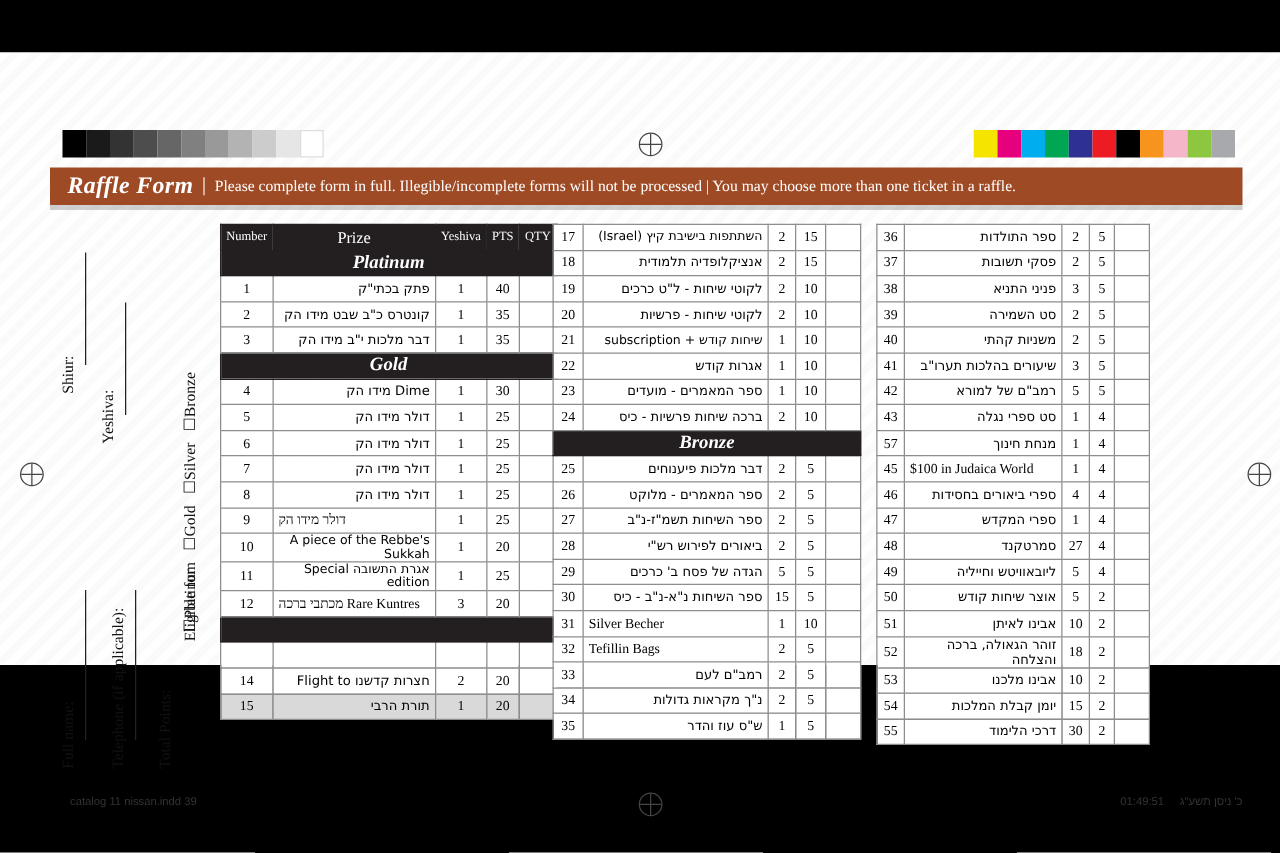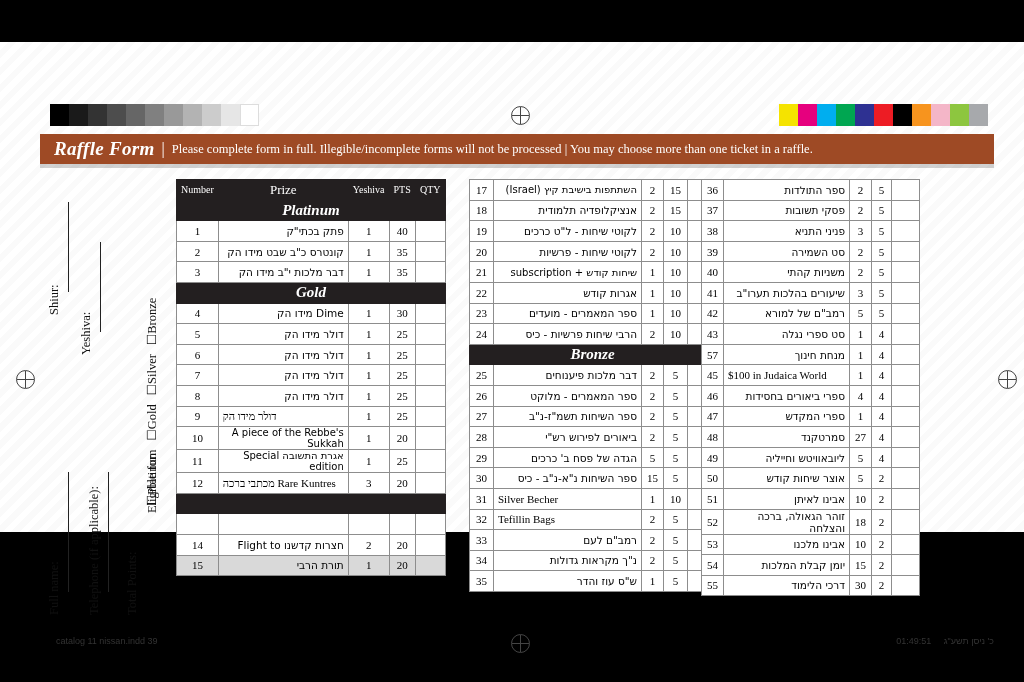--- a/index.html
+++ b/index.html
@@ -67,21 +67,21 @@
   .prize{width:130px;}
   .win{width:26px;text-align:center;}
   .pts{width:26px;text-align:center;}
   .qty{width:30px;text-align:center;}
   .rtl{direction:rtl;text-align:right;font-family:"DejaVu Sans", sans-serif;font-size:10.5px;}
   .ltr{direction:ltr;text-align:left;}
   .mix{direction:rtl;text-align:right;font-family:"DejaVu Sans", sans-serif;font-size:10px;}
   .shaded td{background:#d9d9d9;}
 
   
-  .colmid{position:absolute;left:469px;top:137px;}
+  .colmid{position:absolute;left:442px;top:137px;}
   .colright{position:absolute;left:701px;top:137px;}
   .c2num{width:24px;text-align:center;}
   .c2prize{width:148px;}
   .c2win{width:22px;text-align:center;}
   .c2pts{width:24px;text-align:center;}
   .c2qty{width:28px;text-align:center;}
 
   .c3num{width:22px;text-align:center;}
   .c3prize{width:126px;}
   .c3win{width:22px;text-align:center;}
@@ -331,21 +331,21 @@
         </tr>
       <tr>
           <td class="c2num">23</td>
           <td class="c2prize rtl">ספר המאמרים - מועדים</td>
           <td class="c2win">1</td>
           <td class="c2pts">10</td>
           <td class="c2qty"></td>
         </tr>
       <tr>
           <td class="c2num">24</td>
-          <td class="c2prize rtl">הרבי שיחות פרשיות - כיס</td>
+          <td class="c2prize rtl">ברכה שיחות פרשיות - כיס</td>
           <td class="c2win">2</td>
           <td class="c2pts">10</td>
           <td class="c2qty"></td>
         </tr>
       <tr class="cat">
           <td colspan="5">Bronze</td>
         </tr>
       <tr>
           <td class="c2num">25</td>
           <td class="c2prize rtl">דבר מלכות פיענוחים</td>

